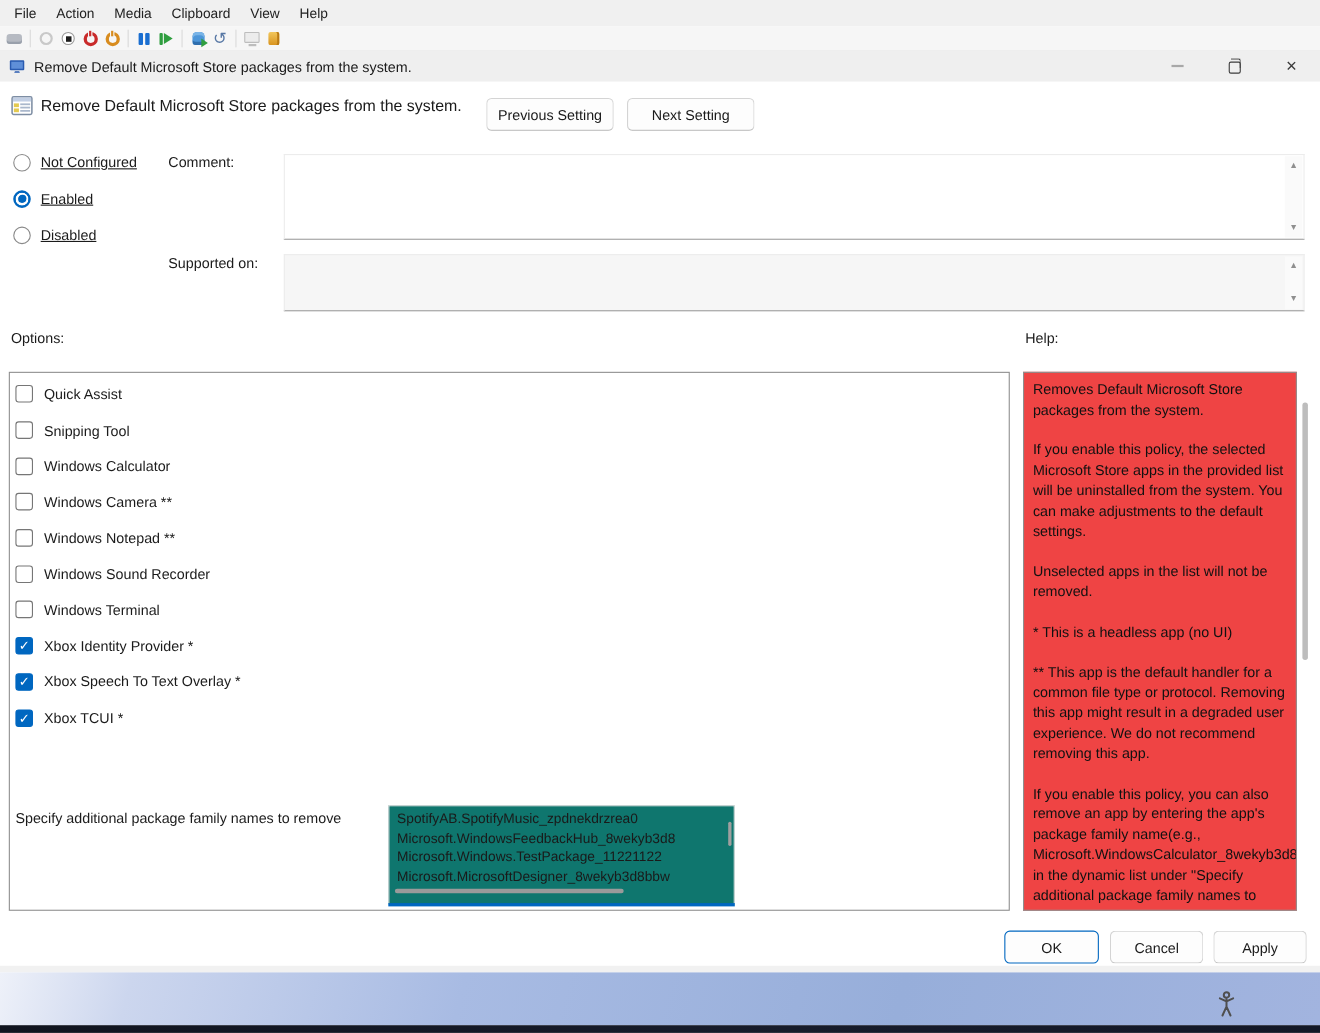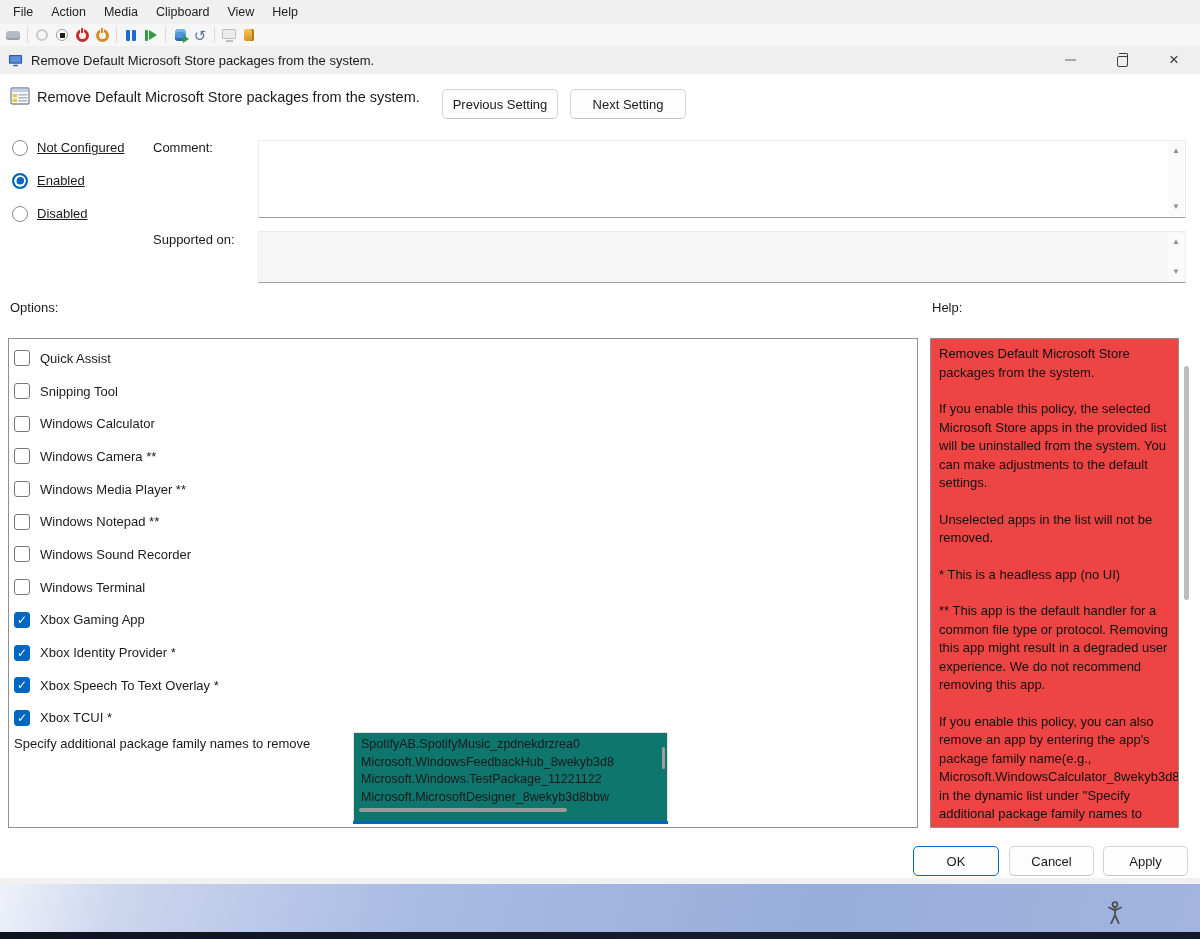--- a/index.html
+++ b/index.html
@@ -226,37 +226,29 @@
       <div class="opt-row">
         <span class="cb"></span>
         <span class="opt-label">Windows Calculator</span>
       </div>
       <div class="opt-row">
         <span class="cb"></span>
         <span class="opt-label">Windows Camera **</span>
       </div>
       <div class="opt-row">
         <span class="cb"></span>
-        <span class="opt-label">Windows Media Player **</span>
-      </div>
-      <div class="opt-row">
-        <span class="cb"></span>
         <span class="opt-label">Windows Notepad **</span>
       </div>
       <div class="opt-row">
         <span class="cb"></span>
         <span class="opt-label">Windows Sound Recorder</span>
       </div>
       <div class="opt-row">
         <span class="cb"></span>
         <span class="opt-label">Windows Terminal</span>
-      </div>
-      <div class="opt-row">
-        <span class="cb checked"></span>
-        <span class="opt-label">Xbox Gaming App</span>
       </div>
       <div class="opt-row">
         <span class="cb checked"></span>
         <span class="opt-label">Xbox Identity Provider *</span>
       </div>
       <div class="opt-row">
         <span class="cb checked"></span>
         <span class="opt-label">Xbox Speech To Text Overlay *</span>
       </div>
       <div class="opt-row">

